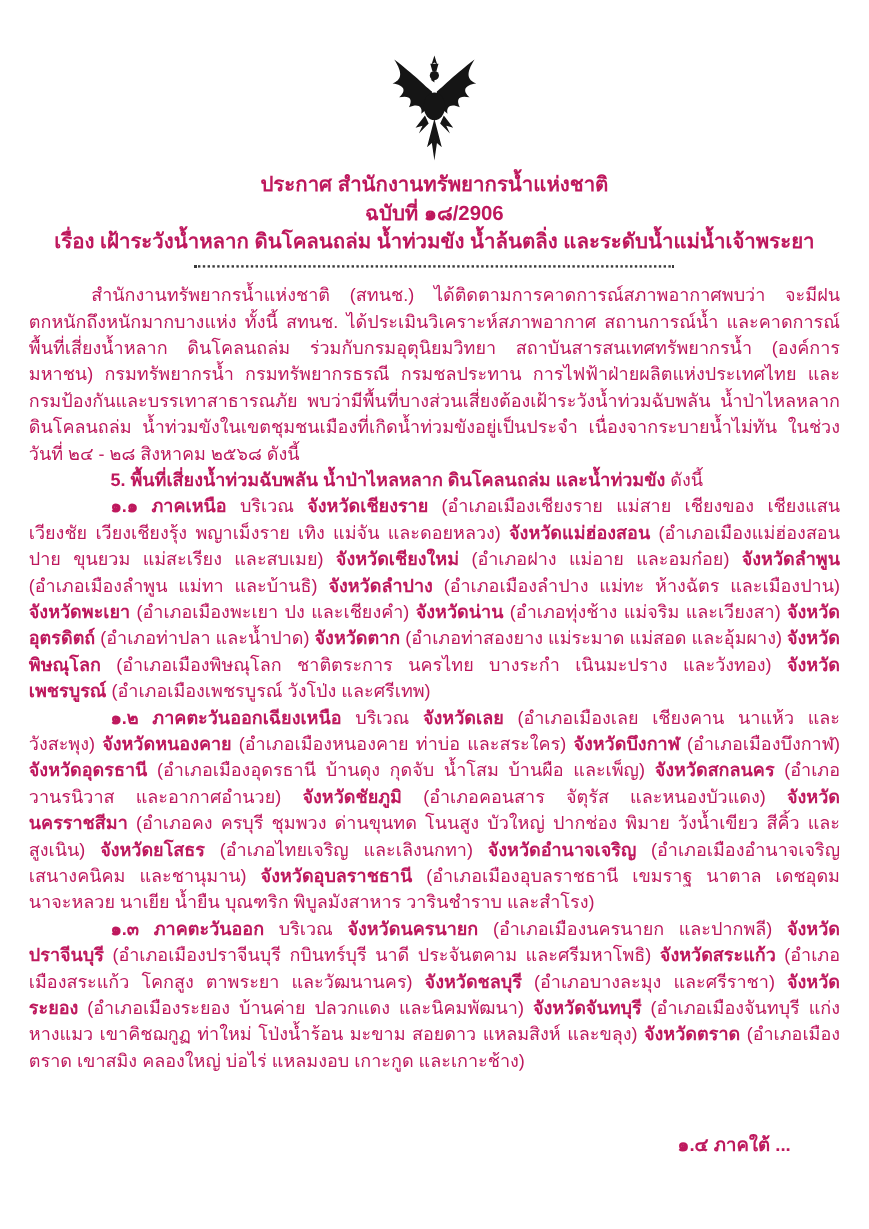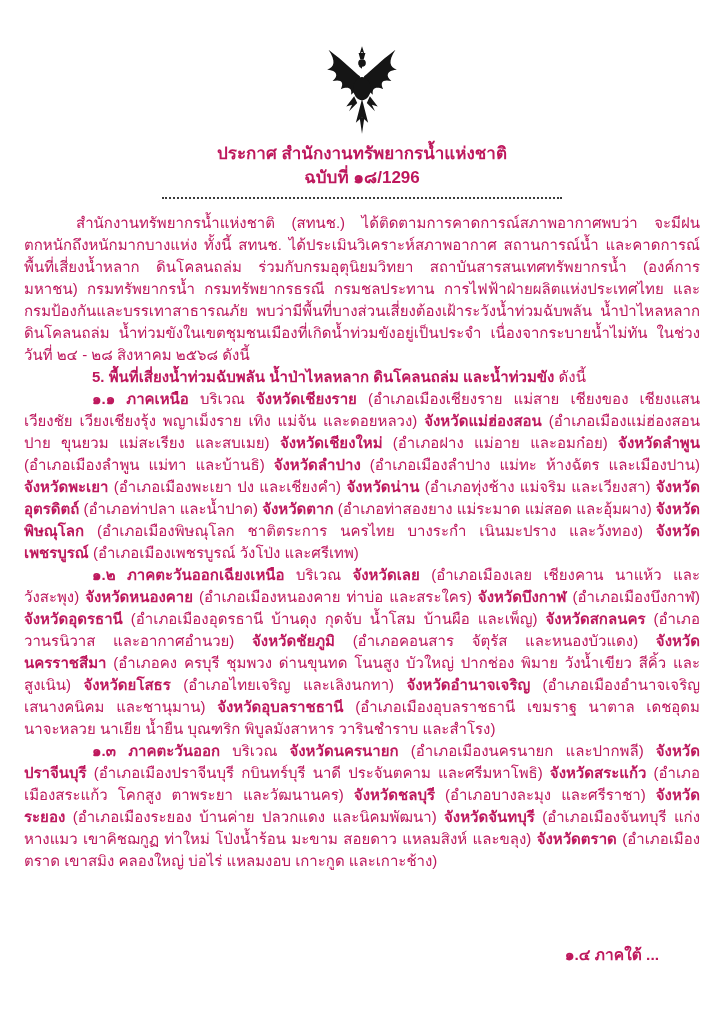--- a/index.html
+++ b/index.html
@@ -68,21 +68,22 @@
         <path d="M48.5 73 L37 88 L45.5 85.5 L41 95 L53 83 Z"></path>
         <path d="M71.5 73 L83 88 L74.5 85.5 L79 95 L67 83 Z"></path>
         <path d="M60 77 L51 112 L60 104 L69 112 Z"></path>
         <path d="M56.5 104 L60 128 L63.5 104 Z"></path>
       </g>
     </svg>
   </div>
 
   <div class="title-block">
     <div class="title-line">ประกาศ สำนักงานทรัพยากรน้ำแห่งชาติ</div>
-    <div class="title-line">ฉบับที่ ๑๘/1296</div>
+    <div class="title-line">ฉบับที่ ๑๘/2906</div>
+    <div class="title-line">เรื่อง เฝ้าระวังน้ำหลาก ดินโคลนถล่ม น้ำท่วมขัง น้ำล้นตลิ่ง และระดับน้ำแม่น้ำเจ้าพระยา</div>
     <div class="divider"></div>
   </div>
 
   <div class="content">
     <p class="indent-1">สำนักงานทรัพยากรน้ำแห่งชาติ (สทนช.) ได้ติดตามการคาดการณ์สภาพอากาศพบว่า จะมีฝนตกหนักถึงหนักมากบางแห่ง ทั้งนี้ สทนช. ได้ประเมินวิเคราะห์สภาพอากาศ สถานการณ์น้ำ และคาดการณ์พื้นที่เสี่ยงน้ำหลาก ดินโคลนถล่ม ร่วมกับกรมอุตุนิยมวิทยา สถาบันสารสนเทศทรัพยากรน้ำ (องค์การมหาชน) กรมทรัพยากรน้ำ กรมทรัพยากรธรณี กรมชลประทาน การไฟฟ้าฝ่ายผลิตแห่งประเทศไทย และกรมป้องกันและบรรเทาสาธารณภัย พบว่ามีพื้นที่บางส่วนเสี่ยงต้องเฝ้าระวังน้ำท่วมฉับพลัน น้ำป่าไหลหลาก ดินโคลนถล่ม น้ำท่วมขังในเขตชุมชนเมืองที่เกิดน้ำท่วมขังอยู่เป็นประจำ เนื่องจากระบายน้ำไม่ทัน ในช่วงวันที่ ๒๔ - ๒๘ สิงหาคม ๒๕๖๘ ดังนี้</p>
     <p class="indent-2"><span class="bold">5. พื้นที่เสี่ยงน้ำท่วมฉับพลัน น้ำป่าไหลหลาก ดินโคลนถล่ม และน้ำท่วมขัง</span><span> ดังนี้</span></p>
     <p class="indent-2"><span class="bold">๑.๑ ภาคเหนือ</span><span> บริเวณ </span><span class="bold">จังหวัดเชียงราย</span><span> (อำเภอเมืองเชียงราย แม่สาย เชียงของ เชียงแสน เวียงชัย เวียงเชียงรุ้ง พญาเม็งราย เทิง แม่จัน และดอยหลวง) </span><span class="bold">จังหวัดแม่ฮ่องสอน</span><span> (อำเภอเมืองแม่ฮ่องสอน ปาย ขุนยวม แม่สะเรียง และสบเมย) </span><span class="bold">จังหวัดเชียงใหม่</span><span> (อำเภอฝาง แม่อาย และอมก๋อย) </span><span class="bold">จังหวัดลำพูน</span><span> (อำเภอเมืองลำพูน แม่ทา และบ้านธิ) </span><span class="bold">จังหวัดลำปาง</span><span> (อำเภอเมืองลำปาง แม่ทะ ห้างฉัตร และเมืองปาน) </span><span class="bold">จังหวัดพะเยา</span><span> (อำเภอเมืองพะเยา ปง และเชียงคำ) </span><span class="bold">จังหวัดน่าน</span><span> (อำเภอทุ่งช้าง แม่จริม และเวียงสา) </span><span class="bold">จังหวัดอุตรดิตถ์</span><span> (อำเภอท่าปลา และน้ำปาด) </span><span class="bold">จังหวัดตาก</span><span> (อำเภอท่าสองยาง แม่ระมาด แม่สอด และอุ้มผาง) </span><span class="bold">จังหวัดพิษณุโลก</span><span> (อำเภอเมืองพิษณุโลก ชาติตระการ นครไทย บางระกำ เนินมะปราง และวังทอง) </span><span class="bold">จังหวัดเพชรบูรณ์</span><span> (อำเภอเมืองเพชรบูรณ์ วังโป่ง และศรีเทพ)</span></p>
     <p class="indent-2"><span class="bold">๑.๒ ภาคตะวันออกเฉียงเหนือ</span><span> บริเวณ </span><span class="bold">จังหวัดเลย</span><span> (อำเภอเมืองเลย เชียงคาน นาแห้ว และวังสะพุง) </span><span class="bold">จังหวัดหนองคาย</span><span> (อำเภอเมืองหนองคาย ท่าบ่อ และสระใคร) </span><span class="bold">จังหวัดบึงกาฬ</span><span> (อำเภอเมืองบึงกาฬ) </span><span class="bold">จังหวัดอุดรธานี</span><span> (อำเภอเมืองอุดรธานี บ้านดุง กุดจับ น้ำโสม บ้านผือ และเพ็ญ) </span><span class="bold">จังหวัดสกลนคร</span><span> (อำเภอวานรนิวาส และอากาศอำนวย) </span><span class="bold">จังหวัดชัยภูมิ</span><span> (อำเภอคอนสาร จัตุรัส และหนองบัวแดง) </span><span class="bold">จังหวัดนครราชสีมา</span><span> (อำเภอคง ครบุรี ชุมพวง ด่านขุนทด โนนสูง บัวใหญ่ ปากช่อง พิมาย วังน้ำเขียว สีคิ้ว และสูงเนิน) </span><span class="bold">จังหวัดยโสธร</span><span> (อำเภอไทยเจริญ และเลิงนกทา) </span><span class="bold">จังหวัดอำนาจเจริญ</span><span> (อำเภอเมืองอำนาจเจริญ เสนางคนิคม และชานุมาน) </span><span class="bold">จังหวัดอุบลราชธานี</span><span> (อำเภอเมืองอุบลราชธานี เขมราฐ นาตาล เดชอุดม นาจะหลวย นาเยีย น้ำยืน บุณฑริก พิบูลมังสาหาร วารินชำราบ และสำโรง)</span></p>
     <p class="indent-2"><span class="bold">๑.๓ ภาคตะวันออก</span><span> บริเวณ </span><span class="bold">จังหวัดนครนายก</span><span> (อำเภอเมืองนครนายก และปากพลี) </span><span class="bold">จังหวัดปราจีนบุรี</span><span> (อำเภอเมืองปราจีนบุรี กบินทร์บุรี นาดี ประจันตคาม และศรีมหาโพธิ) </span><span class="bold">จังหวัดสระแก้ว</span><span> (อำเภอเมืองสระแก้ว โคกสูง ตาพระยา และวัฒนานคร) </span><span class="bold">จังหวัดชลบุรี</span><span> (อำเภอบางละมุง และศรีราชา) </span><span class="bold">จังหวัดระยอง</span><span> (อำเภอเมืองระยอง บ้านค่าย ปลวกแดง และนิคมพัฒนา) </span><span class="bold">จังหวัดจันทบุรี</span><span> (อำเภอเมืองจันทบุรี แก่งหางแมว เขาคิชฌกูฏ ท่าใหม่ โป่งน้ำร้อน มะขาม สอยดาว แหลมสิงห์ และขลุง) </span><span class="bold">จังหวัดตราด</span><span> (อำเภอเมืองตราด เขาสมิง คลองใหญ่ บ่อไร่ แหลมงอบ เกาะกูด และเกาะช้าง)</span></p>
   </div>

